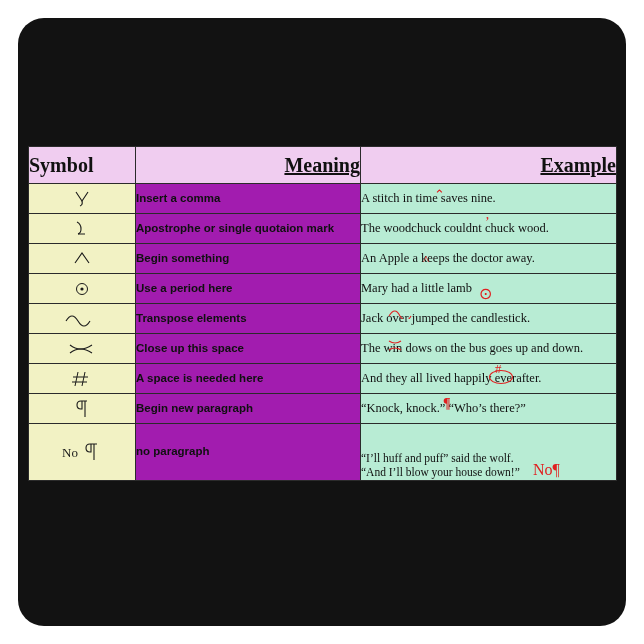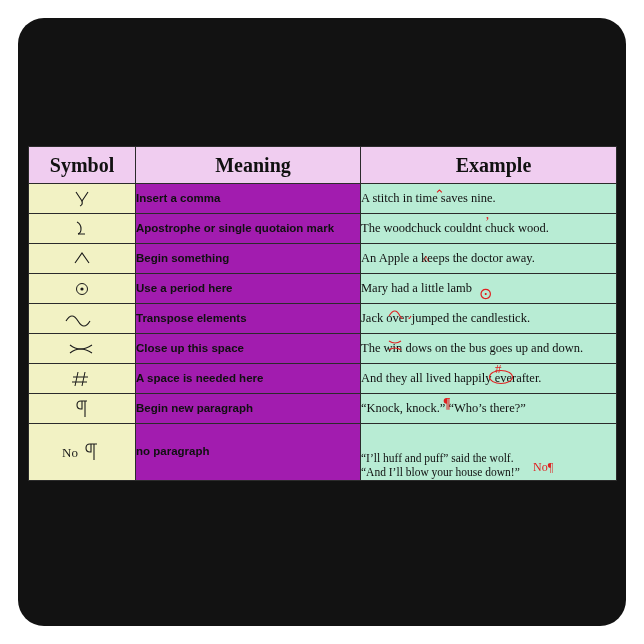--- a/index.html
+++ b/index.html
@@ -45,25 +45,26 @@
   .col-meaning { width: 225px; }
   .col-example { width: 256px; }
 
   thead th {
     background: #f0cdf0;
     height: 36px;
     font-family: "Liberation Serif", serif;
     font-size: 20px;
     font-weight: bold;
     color: #111111;
-    text-align: center;
+    text-align: left;
   }
   thead th.left-pad {
-    text-align: center;
+    text-align: right;
     padding-left: 10px;
+    text-decoration: underline;
   }
 
   tbody td {
     height: 29px;
   }
   td.symbol {
     background: #f2f2c4;
     text-align: right;
     position: relative;
     font-family: "Liberation Serif", serif;
@@ -269,21 +270,21 @@
             <svg class="sym-svg" width="52" height="24" viewBox="0 0 52 24">
               <text x="6" y="17" font-family="Liberation Serif, serif" font-size="13" fill="#1a1a1a">No</text>
               <path d="M38 4 L38 20 M34 4 L41 4 M34 4 q-4 0 -4 4 q0 4 4 4 L35 12 L35 4" stroke="#1a1a1a" stroke-width="1.1" fill="none"></path>
             </svg>
           </td>
           <td class="meaning tall">no paragraph</td>
           <td class="example tall">
             <span class="ex-text" style="font-size:11.5px;margin-top:28px;">
               <span>“I’ll huff and puff” said the wolf.</span><br>
               <span>“And I’ll blow your house down!”</span>
-              <span class="mark" style="left:172px; top:8px; font-size:12px;">No¶</span>
+              <span class="mark" style="left:172px; top:8px; font-size:16px;">No¶</span>
             </span>
           </td>
         </tr>
 
       </tbody>
     </table>
   </div>
 </div>
 
 </body></html>

